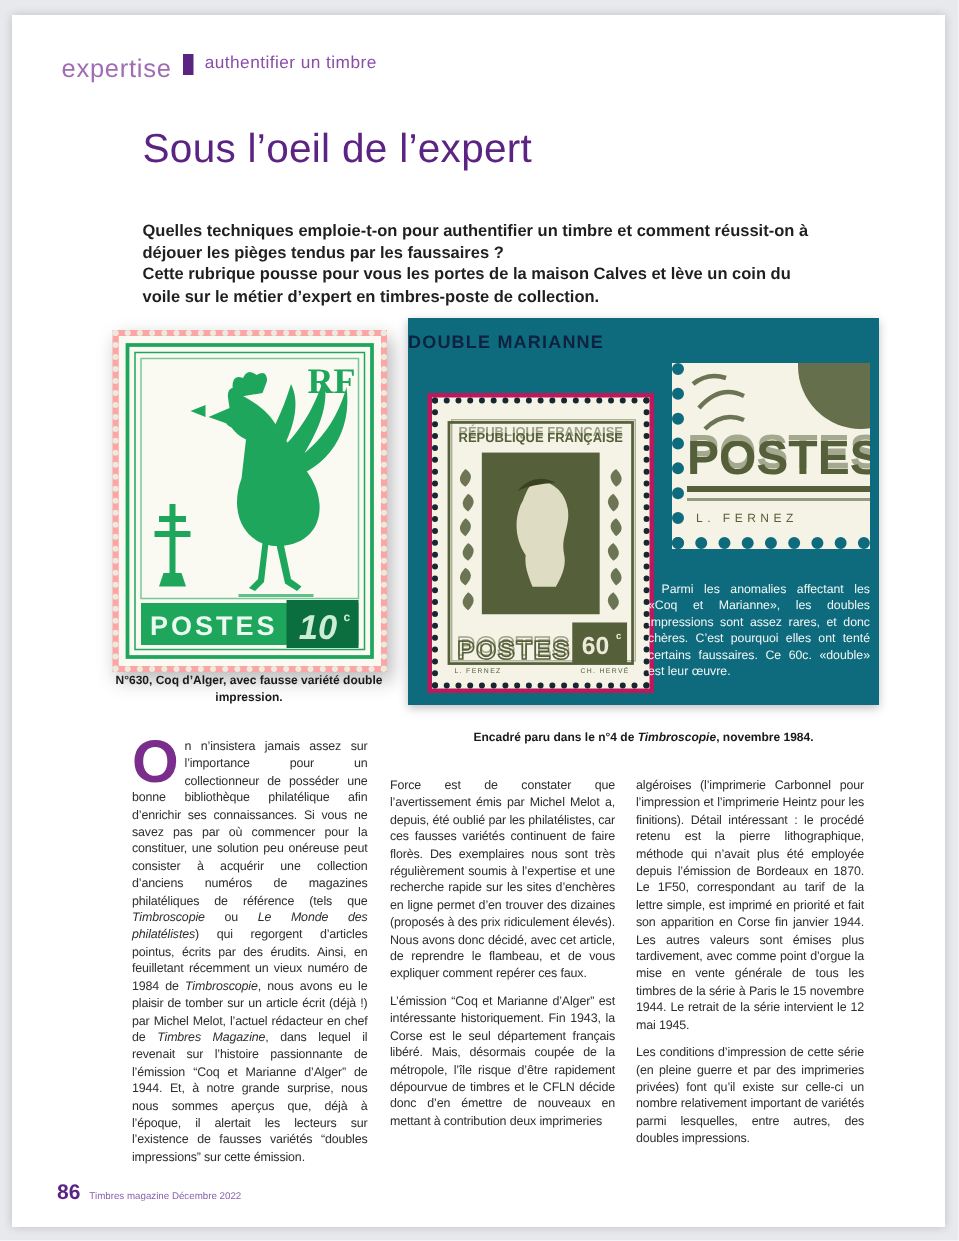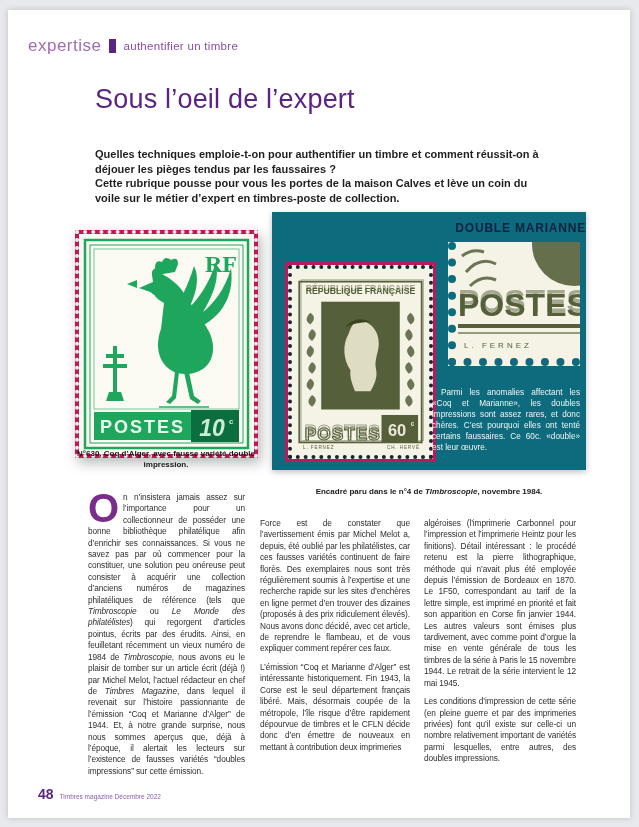--- a/index.html
+++ b/index.html
@@ -11,38 +11,38 @@
     --marianne-olive:#55603a;
     --body-ink:#2e2e2e;
   }
   *{margin:0;padding:0;box-sizing:border-box;}
   html,body{width:639px;height:827px;overflow:hidden;}
   body{background:#e7e9ed;font-family:"Liberation Sans",sans-serif;position:relative;}
   .page{position:absolute;left:8px;top:10px;width:622px;height:808px;background:#ffffff;box-shadow:0 0 6px rgba(0,0,0,.18);}
   .abs{position:absolute;}
 
   
-  .kicker{left:20px;top:26px;display:flex;align-items:center;}
+  .kicker{left:33px;top:26px;display:flex;}
   .kicker-main{font-size:17px;color:var(--light-purple);letter-spacing:.5px;}
   .kicker-sep{display:inline-block;width:7px;height:14px;background:var(--accent-purple);margin:0 7px 0 8px;}
   .kicker-sub{font-size:11.5px;color:#8a4da8;letter-spacing:.3px;}
 
   
   .title{left:87px;top:74px;font-size:27px;font-weight:normal;color:var(--accent-purple);letter-spacing:.2px;}
   .intro{left:87px;top:113px;width:458px;font-size:11px;font-weight:bold;color:#1f1f1f;line-height:14.6px;margin-top:24px;}
 
   
-  .stamp-coq{left:67px;top:220px;width:183px;height:228px;background:#be185d;border:4px dotted #eceadf;box-shadow:3px 5px 12px rgba(0,0,0,.28);}
+  .stamp-coq{left:67px;top:210px;width:183px;height:228px;background:#fca5a5;border:4px dotted #eceadf;box-shadow:3px 5px 12px rgba(0,0,0,.28);}
   .stamp-coq svg{width:100%;height:100%;display:block;}
   .fig-caption{font-size:8px;font-weight:bold;color:#1a1a1a;text-align:center;line-height:1.32;}
   .cap-left{left:47px;top:439px;width:222px;}
 
   
   .teal-box{left:264px;top:202px;width:314px;height:258px;background:var(--box-teal);box-shadow:0 2px 6px rgba(0,0,0,.25);}
-  .box-title{position:absolute;left:0;top:9px;width:100%;text-align:right;font-size:12px;font-weight:bold;color:#0d2240;letter-spacing:.8px;}
+  .box-title{position:absolute;left:0;top:9px;width:100%;text-align:left;font-size:12px;font-weight:bold;color:#0d2240;letter-spacing:.8px;}
   .mar-photo{position:absolute;left:13px;top:50px;width:151px;height:200px;background:#be185d;}
   .stamp-mar{position:absolute;inset:3px;background:#f5f2e6;border:4px dotted #182630;}
   .stamp-mar svg{width:100%;height:100%;display:block;}
   .stamp-detail{position:absolute;left:176px;top:30px;width:132px;height:124px;background:#f5f2e6;border-left:8px dotted var(--box-teal);border-bottom:8px dotted var(--box-teal);overflow:hidden;}
   .stamp-detail svg{display:block;}
   .box-text{position:absolute;left:160px;top:164px;width:148px;font-size:8.2px;line-height:10.9px;color:#f2f6f5;text-align:justify;text-indent:9px;margin-top:12px;}
   .cap-box{left:264px;top:477px;width:314px;}
 
   
   .col{font-size:8.3px;line-height:11.4px;color:var(--body-ink);text-align:justify;letter-spacing:-.1px;}
@@ -179,17 +179,17 @@
   <div class="abs col col2">
     <p><span>Force est de constater que l’avertissement émis par Michel Melot a, depuis, été oublié par les philatélistes, car ces fausses variétés continuent de faire florès. Des exemplaires nous sont très régulièrement soumis à l’expertise et une recherche rapide sur les sites d’enchères en ligne permet d’en trouver des dizaines (proposés à des prix ridiculement élevés). Nous avons donc décidé, avec cet article, de reprendre le flambeau, et de vous expliquer comment repérer ces faux.</span></p>
     <p><span>L’émission “Coq et Marianne d’Alger” est intéressante historiquement. Fin 1943, la Corse est le seul département français libéré. Mais, désormais coupée de la métropole, l’île risque d’être rapidement dépourvue de timbres et le CFLN décide donc d’en émettre de nouveaux en mettant à contribution deux imprimeries</span></p>
   </div>
   <div class="abs col col3">
     <p><span>algéroises (l’imprimerie Carbonnel pour l’impression et l’imprimerie Heintz pour les finitions). Détail intéressant : le procédé retenu est la pierre lithographique, méthode qui n’avait plus été employée depuis l’émission de Bordeaux en 1870. Le 1F50, correspondant au tarif de la lettre simple, est imprimé en priorité et fait son apparition en Corse fin janvier 1944. Les autres valeurs sont émises plus tardivement, avec comme point d’orgue la mise en vente générale de tous les timbres de la série à Paris le 15 novembre 1944. Le retrait de la série intervient le 12 mai 1945.</span></p>
     <p><span>Les conditions d’impression de cette série (en pleine guerre et par des imprimeries privées) font qu’il existe sur celle-ci un nombre relativement important de variétés parmi lesquelles, entre autres, des doubles impressions.</span></p>
   </div>
 
   <div class="abs footer">
-    <span class="pageno">48</span>
+    <span class="pageno">86</span>
     <span class="credit">Timbres magazine Décembre 2022</span>
   </div>
 
 </div>
 
 </body></html>

